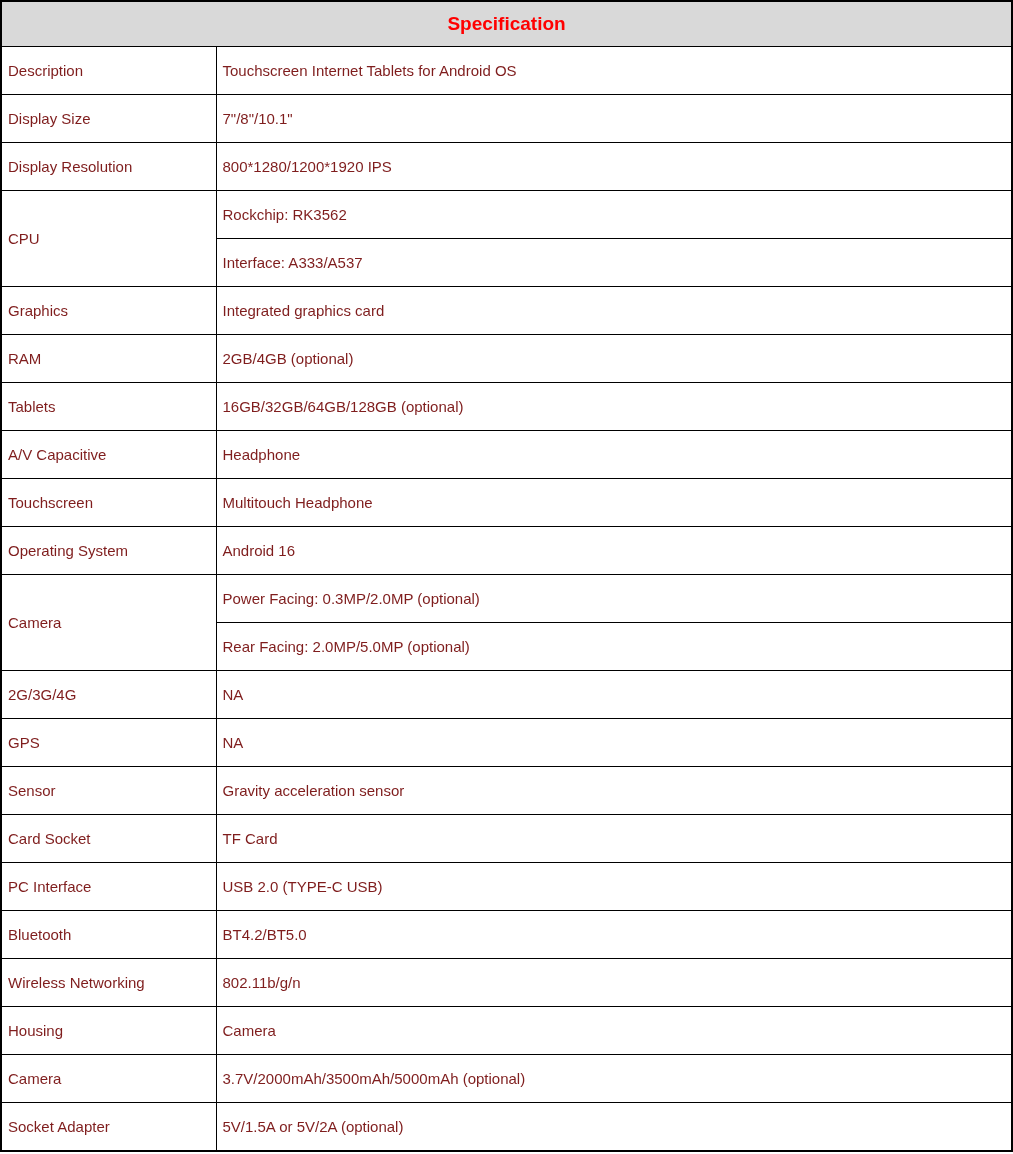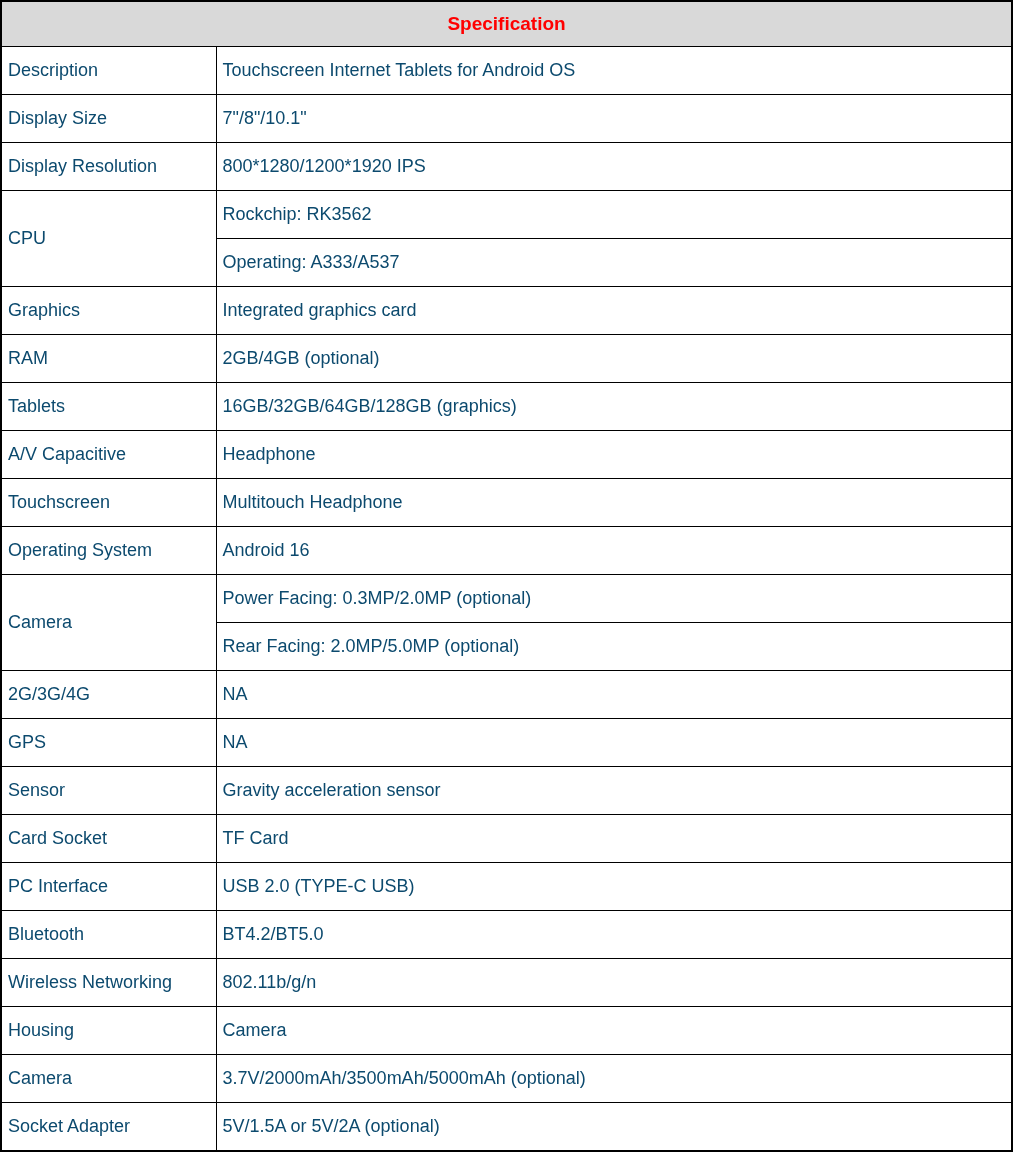--- a/index.html
+++ b/index.html
@@ -11,22 +11,22 @@
   .spec-table {
     width: 1013px;
     border-collapse: collapse;
     table-layout: fixed;
     border: 2px solid #000000;
   }
   .spec-table col.c1 { width: 215px; }
   .spec-table td {
     border: 1px solid #000000;
     padding: 0 0 0 6px;
-    font-size: 18px;
-    color: #0c4a6e;
+    font-size: 15px;
+    color: #7f1d1d;
     vertical-align: middle;
     height: 47px;
     overflow: hidden;
     white-space: nowrap;
   }
   .spec-table td.hdr {
     background: #d9d9d9;
     color: #ff0000;
     font-weight: bold;
     font-size: 19px;
@@ -58,33 +58,33 @@
     </tr>
     <tr>
       <td>Display Resolution</td>
       <td>800*1280/1200*1920 IPS</td>
     </tr>
     <tr>
       <td rowspan="2">CPU</td>
       <td>Rockchip: RK3562</td>
     </tr>
     <tr>
-      <td>Operating: A333/A537</td>
+      <td>Interface: A333/A537</td>
     </tr>
     <tr>
       <td>Graphics</td>
       <td>Integrated graphics card</td>
     </tr>
     <tr>
       <td>RAM</td>
       <td>2GB/4GB (optional)</td>
     </tr>
     <tr>
       <td>Tablets</td>
-      <td>16GB/32GB/64GB/128GB (graphics)</td>
+      <td>16GB/32GB/64GB/128GB (optional)</td>
     </tr>
     <tr>
       <td>A/V Capacitive</td>
       <td>Headphone</td>
     </tr>
     <tr>
       <td>Touchscreen</td>
       <td>Multitouch Headphone</td>
     </tr>
     <tr>

